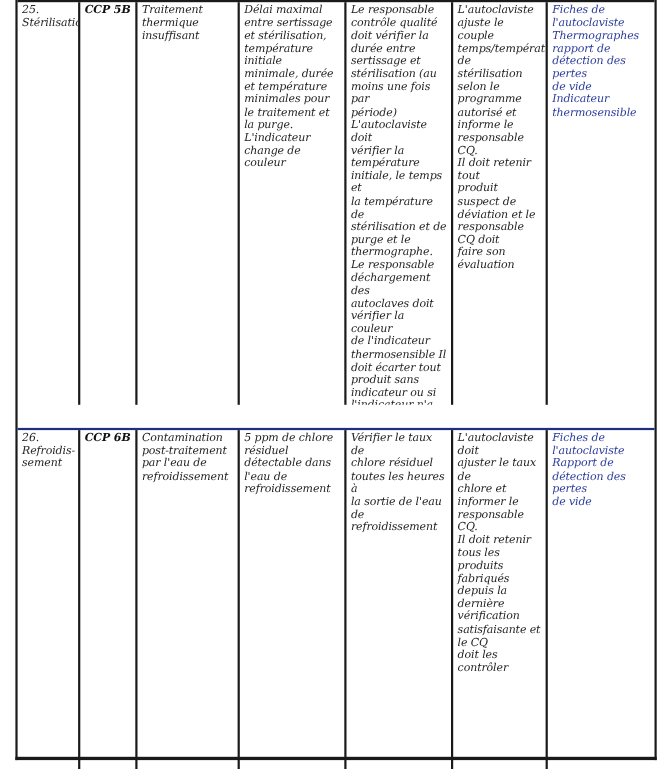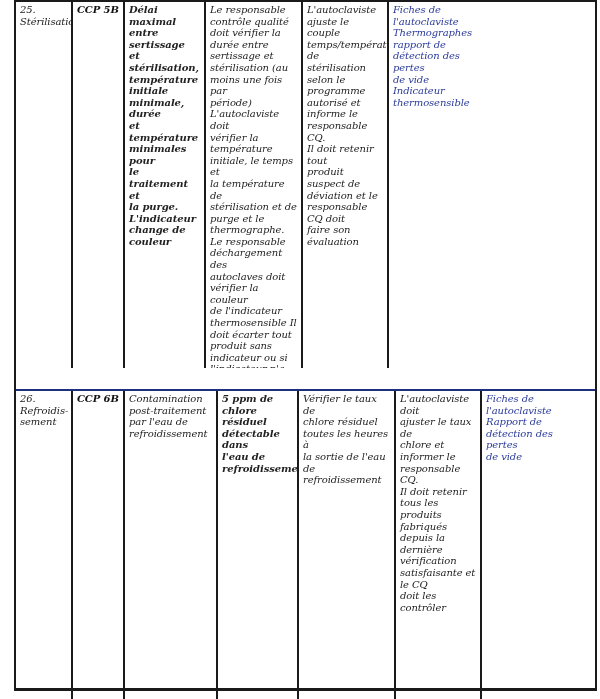--- a/index.html
+++ b/index.html
@@ -11,33 +11,36 @@
     .row { position: absolute; left: 0; width: 100%; display: flex; box-sizing: border-box; }
     .row1 { top: 0; height: 368px; border-top: 2px solid #1a1a1a; }
     .row2 { top: 389px; height: 320px; border-top: 2px solid #1f2f7a; }
     .cell { box-sizing: border-box; padding: 2px 3px 0 4px; font-style: italic;
             font-size: 10px; line-height: 11.6px; color: #222; white-space: pre-line;
             border-right: 2px solid #1a1a1a; overflow: hidden; letter-spacing: -0.1px; }
     .cell:last-child { border-right: none; }
     .c1 { width: 57px; }
     .c2 { width: 52px; font-weight: bold; color: #111; font-size: 10px; }
     .c3 { width: 93px; }
-    .c4 { width: 81px; font-weight: bold; }
+    .c4 { width: 97px; }
     .c5 { width: 97px; }
     .c6 { width: 86px; }
     .c7 { width: 95px; color: #2a3a9a; }
   </style>
 </head>
 <body>
 
 <div class="table">
   <div class="row row1">
     <div class="cell c1">25.
 Stérilisation</div>
     <div class="cell c2">CCP 5B</div>
+    <div class="cell c3">Traitement
+thermique
+insuffisant</div>
     <div class="cell c4">Délai maximal
 entre sertissage
 et stérilisation,
 température
 initiale
 minimale, durée
 et température
 minimales pour
 le traitement et
 la purge.

